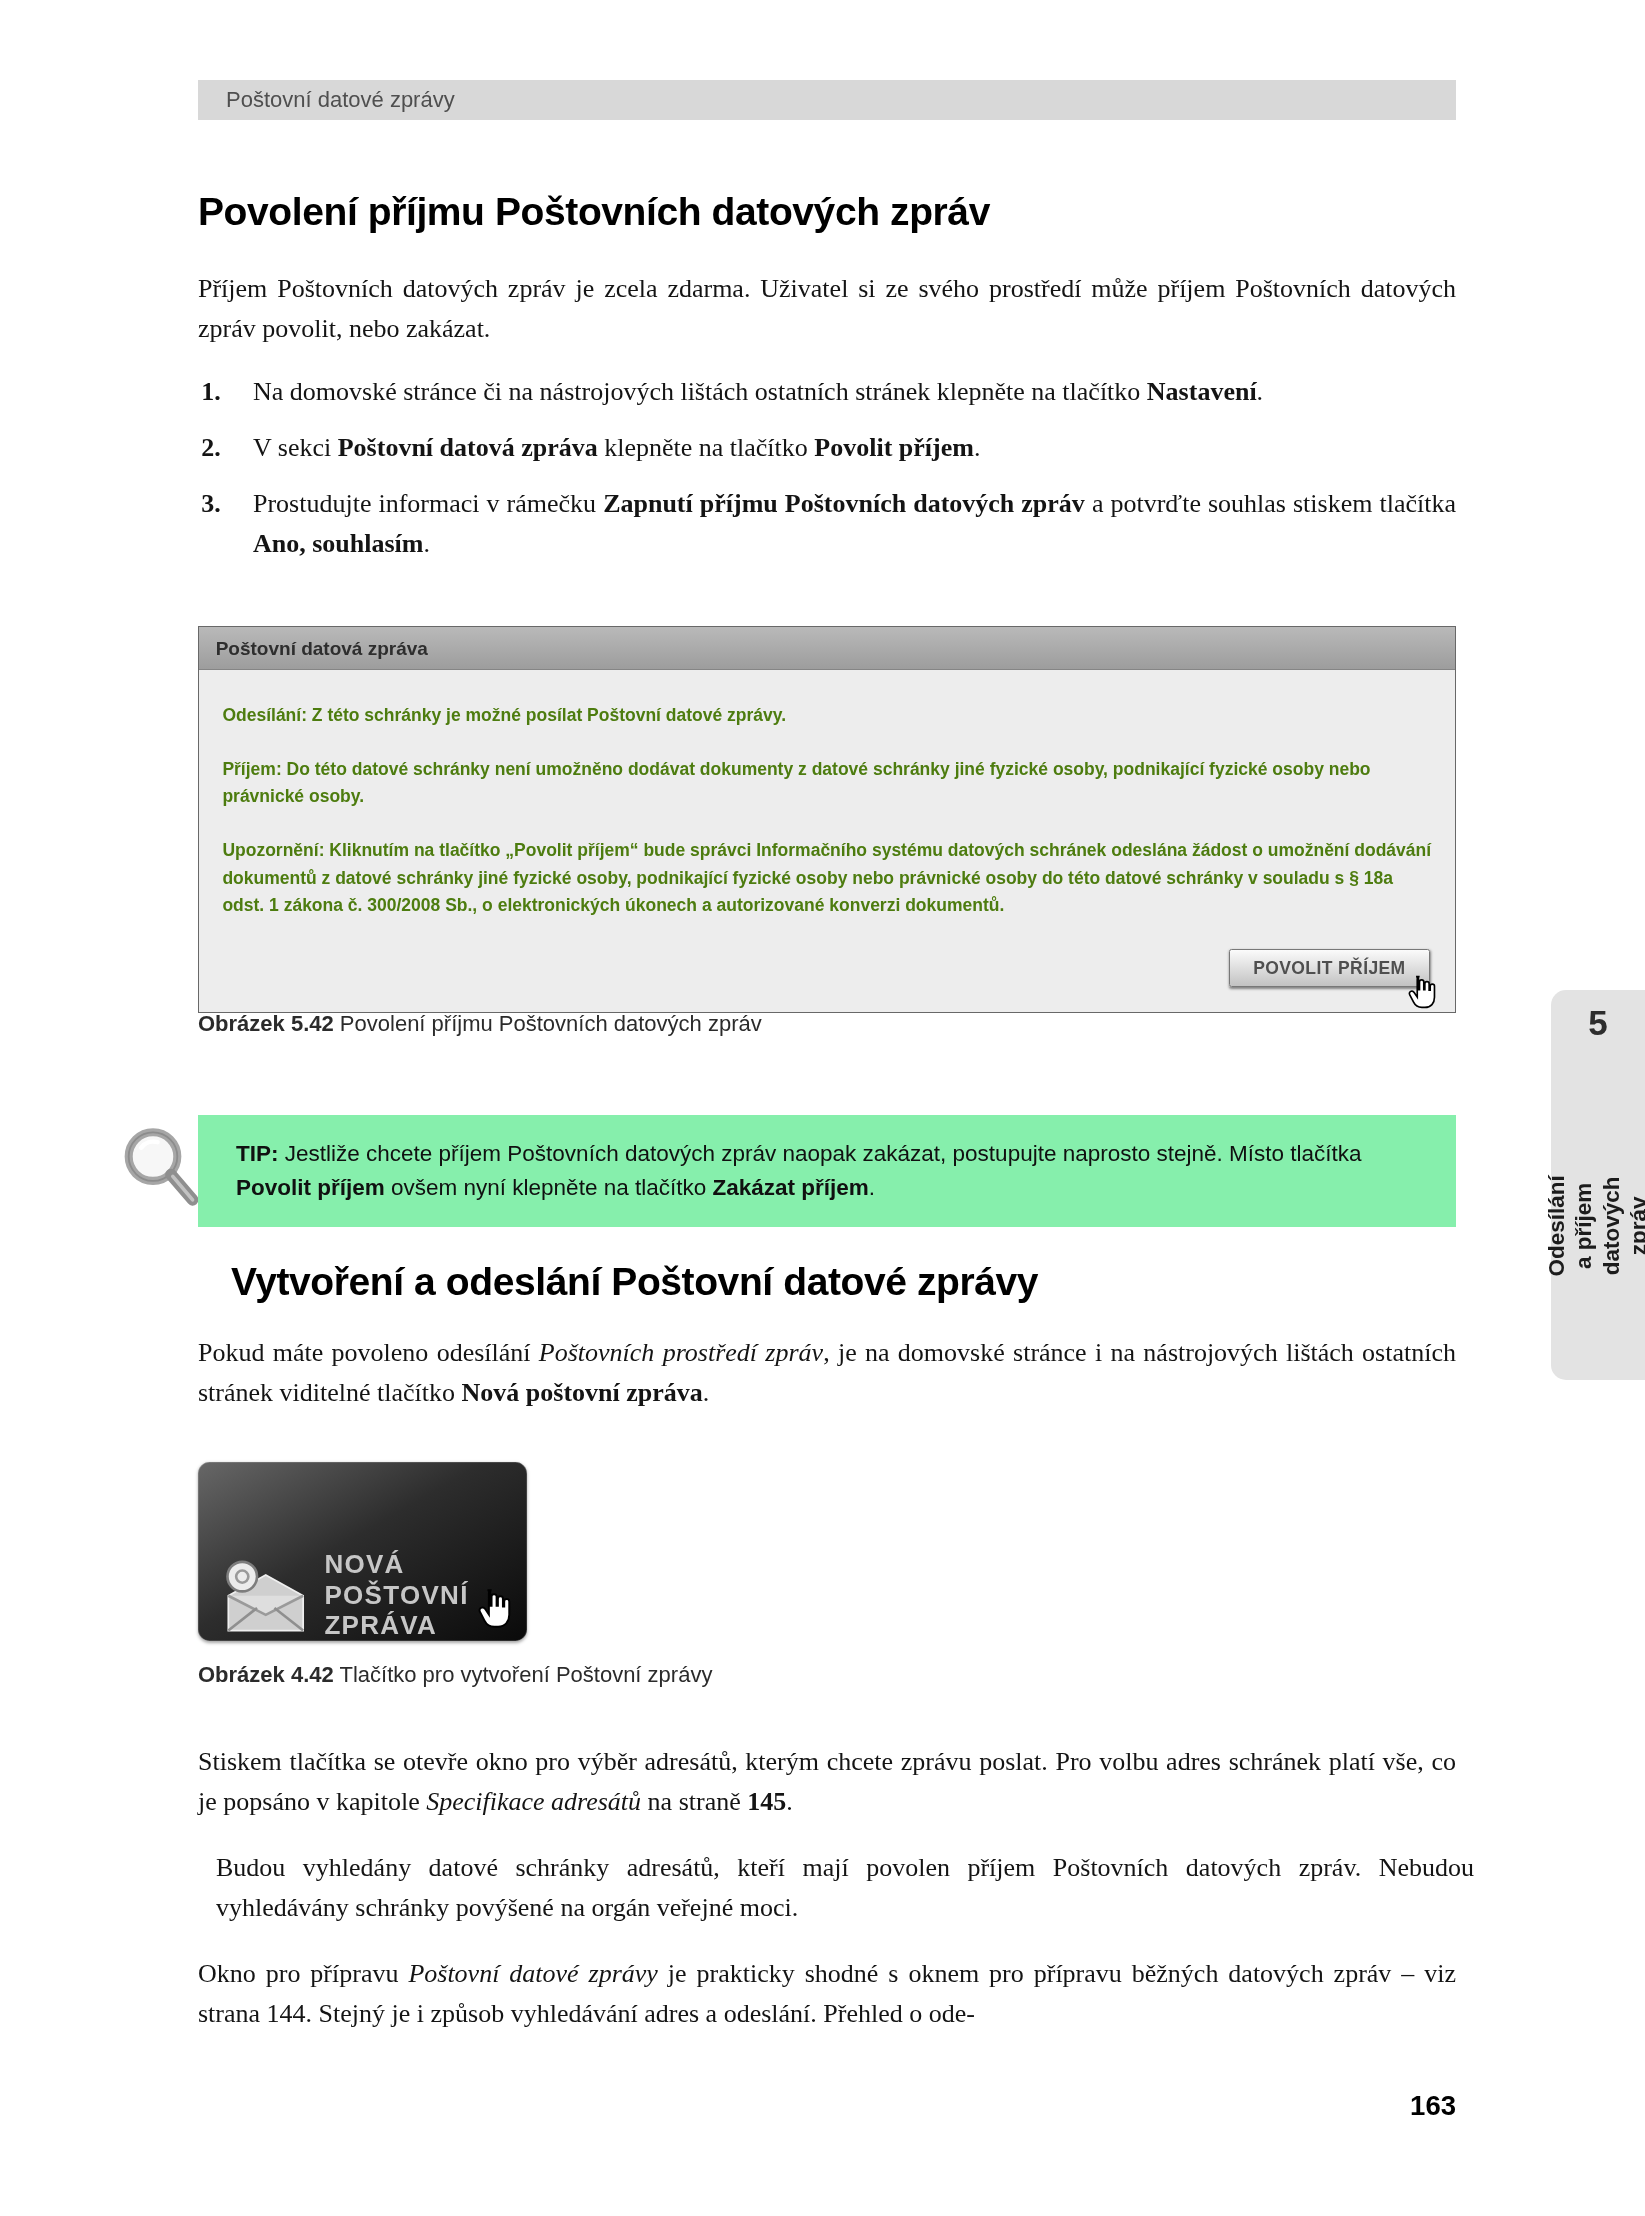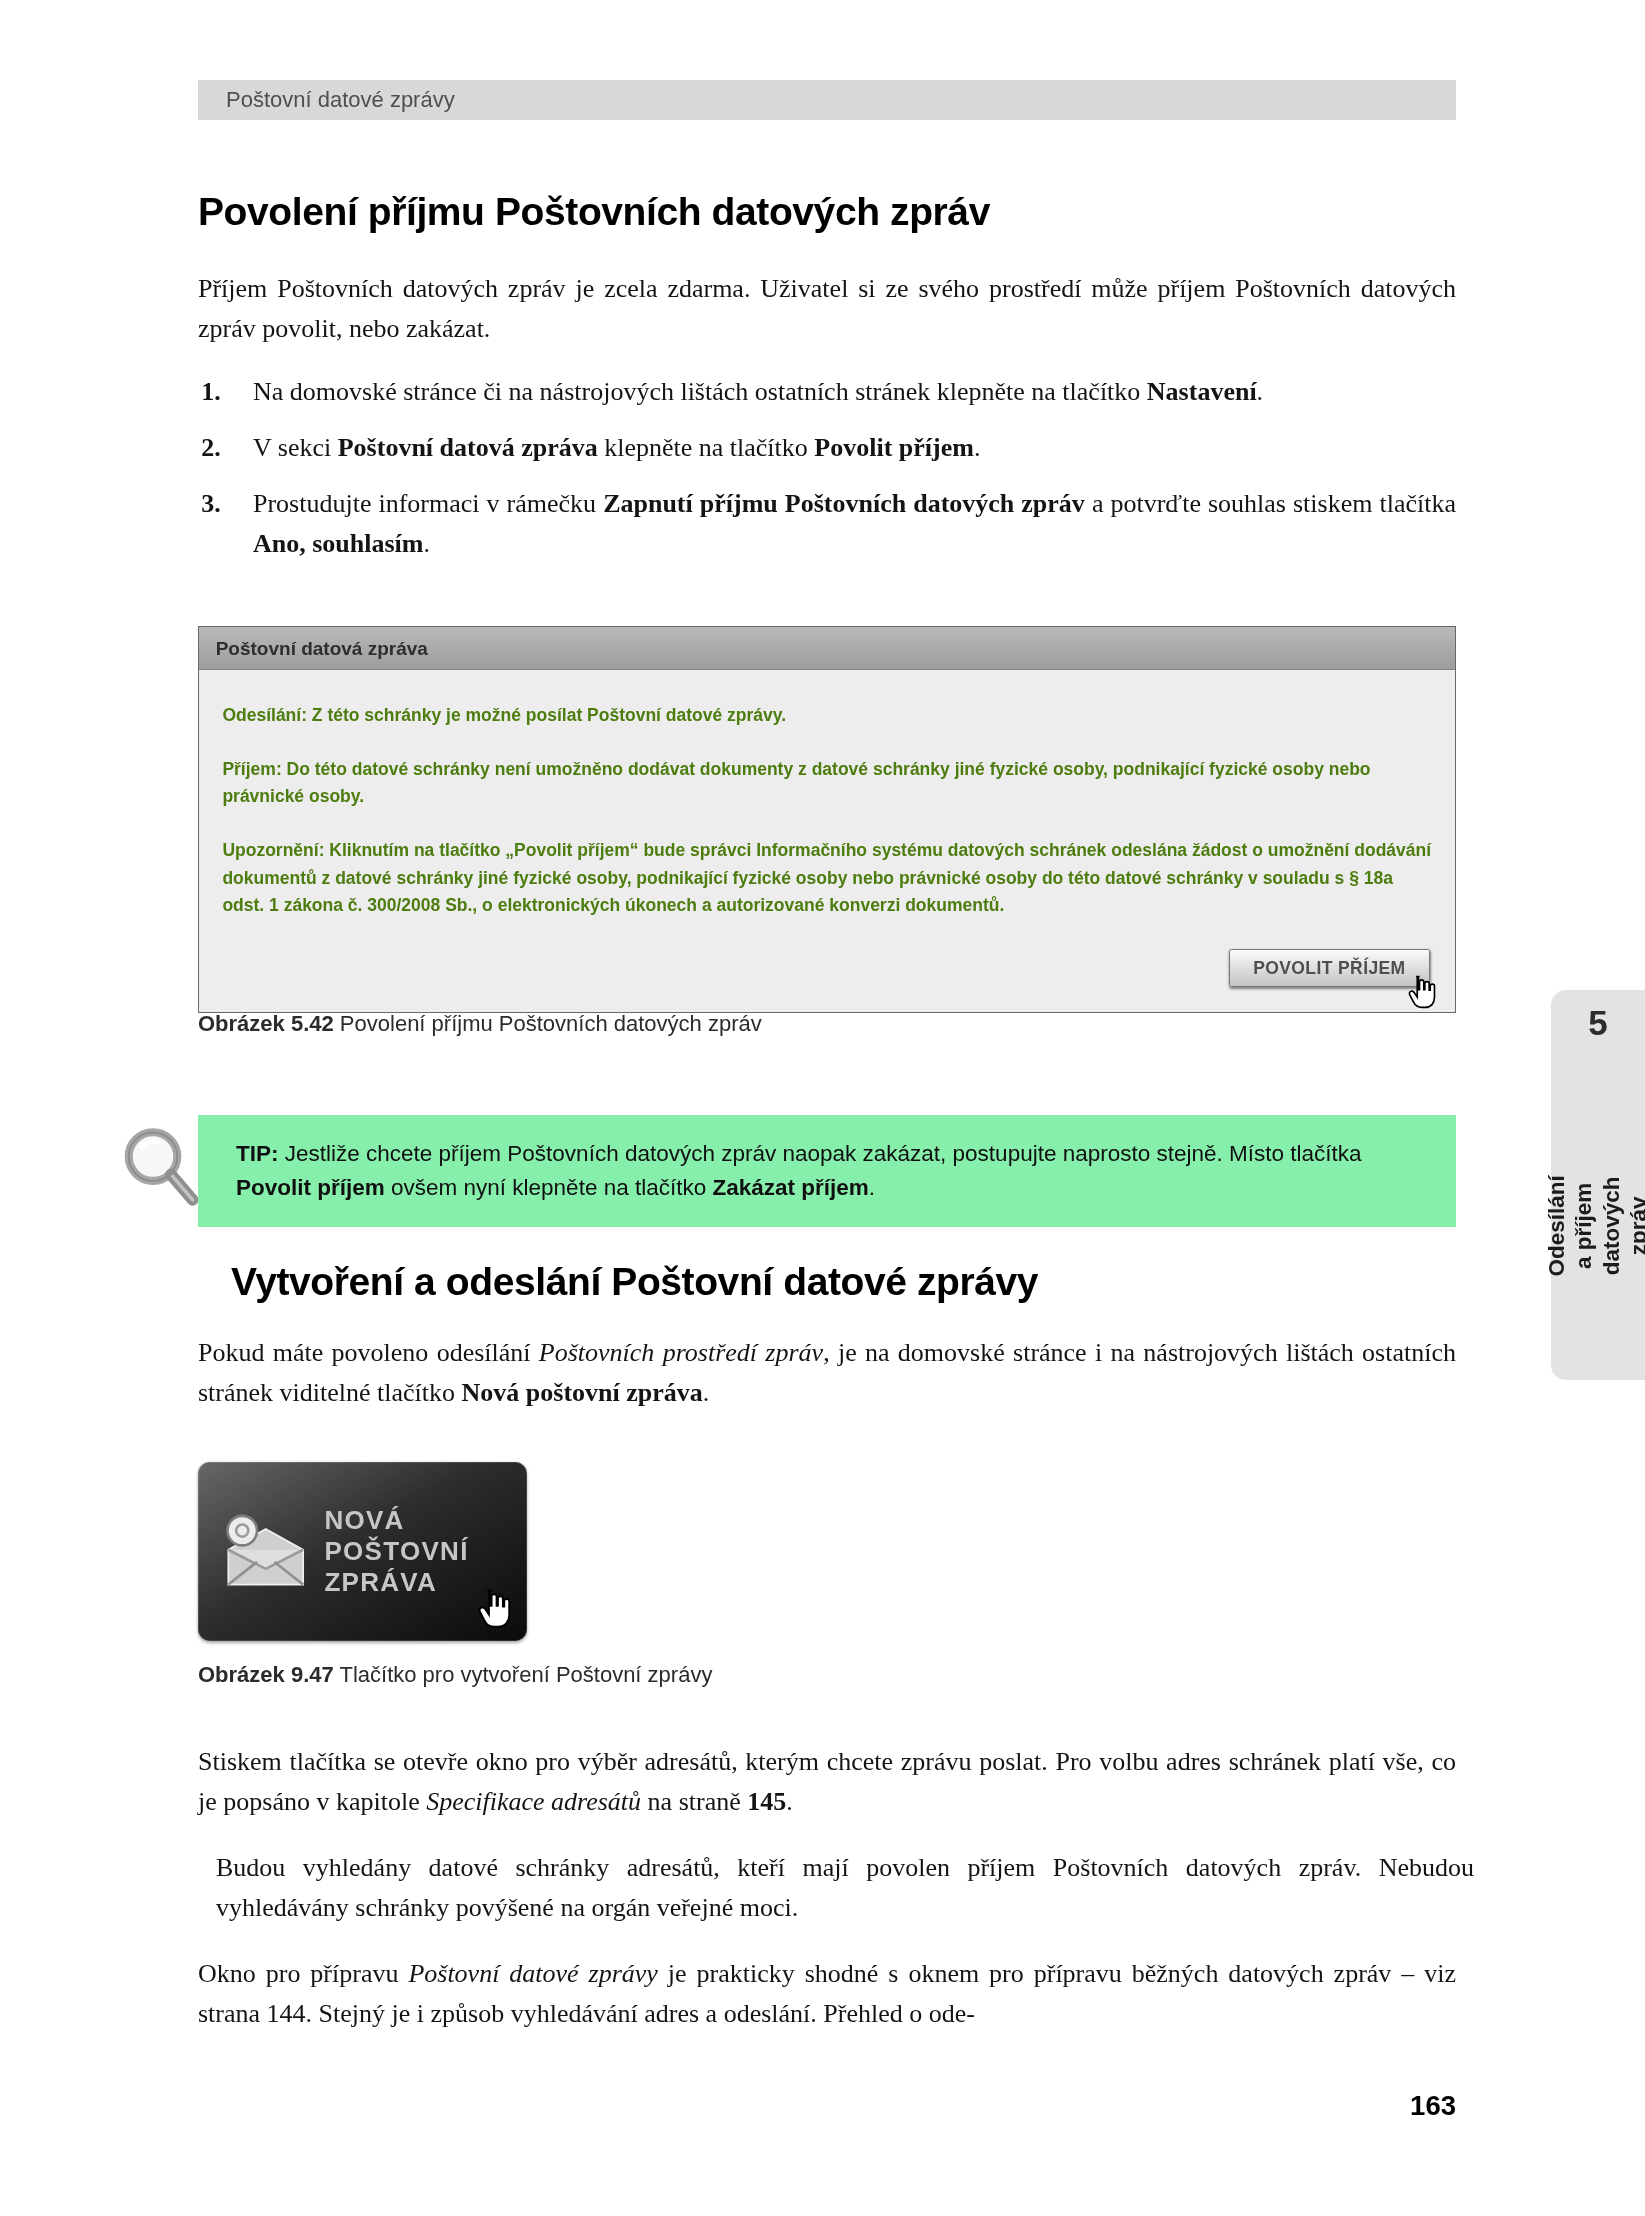--- a/index.html
+++ b/index.html
@@ -52,21 +52,21 @@
   #tipbox { left:198px; top:1115px; width:1258px; background:#86efac;
     padding:22px 25px 22px 38px; font-size:22.5px; line-height:1.5; color:#101010; }
   #tipicon { left:117px; top:1122px; width:90px; height:98px; }
 
   #paraH2 { left:198px; top:1333px; width:1258px; }
 
   
   #newmsg { left:198px; top:1462px; width:329px; height:179px; border-radius:11.7px;
     background:linear-gradient(150deg,#676767 0%, #2d2d2d 45%, #0a0a0a 100%);
     box-shadow:inset 0 0 0 0.8px rgba(255,255,255,0.18), 0 1.7px 3.3px rgba(0,0,0,0.35);
-    display:flex; align-items:center; padding-left:16.7px; }
+    display:flex; align-items:flex-end; padding-left:16.7px; }
   .newmsg-label { font-weight:bold; font-size:26px; line-height:1.18; color:#c6c6c6;
     letter-spacing:1.3px; margin-left:11.7px; }
   .cursor-new { position:absolute; left:274px; top:124px; width:45px; height:45px; }
 
   #paraA { left:198px; top:1742px; width:1258px; }
   #paraB { left:198px; top:1848px; width:1258px;margin-left:18px; }
   #paraC { left:198px; top:1954px; width:1258px; }
 
   
   #folio { left:198px; top:2090px; width:1258px; text-align:right;
@@ -150,21 +150,21 @@
   <div class="newmsg-label">
     <div>NOVÁ</div>
     <div>POŠTOVNÍ</div>
     <div>ZPRÁVA</div>
   </div>
   <svg class="cursor-new" viewBox="0 0 32 32" aria-hidden="true">
     <path d="M11 3c1.1 0 2 .9 2 2v9h.9V7.5c0-1 .8-1.7 1.8-1.7s1.8.8 1.8 1.7V14h.9V9c0-1 .8-1.7 1.8-1.7S22 8 22 9v5.5h.9V11c0-1 .8-1.7 1.8-1.7s1.8.8 1.8 1.7v9.5c0 5-3 8.5-8 8.5h-2.6c-3.2 0-5.6-1.6-7-4.4l-3.3-6.4c-.6-1.2 0-2.4 1.2-2.8 1-.3 2 .1 2.6 1l2.6 3.9V5c0-1.1.9-2 2-2z" fill="#ffffff" stroke="#000000" stroke-width="1.4"></path>
   </svg>
 </div>
 
-<p id="cap2" class="abs caption"><span style="font-weight: bold;">Obrázek 9.47</span><span> Tlačítko pro vytvoření Poštovní zprávy</span></p>
+<p id="cap2" class="abs caption"><span style="font-weight: bold;">Obrázek 4.42</span><span> Tlačítko pro vytvoření Poštovní zprávy</span></p>
 
 <p id="paraA" class="abs serif"><span>Stiskem tlačítka se otevře okno pro výběr adresátů, kterým chcete zprávu poslat. Pro volbu adres schránek platí vše, co je popsáno v kapitole </span><span style="font-style: italic;">Specifikace adresátů</span><span> na straně </span><span style="font-weight: bold;">145</span><span>.</span></p>
 <p id="paraB" class="abs serif">Budou vyhledány datové schránky adresátů, kteří mají povolen příjem Poštovních datových zpráv. Nebudou vyhledávány schránky povýšené na orgán veřejné moci.</p>
 <p id="paraC" class="abs serif"><span>Okno pro přípravu </span><span style="font-style: italic;">Poštovní datové zprávy</span><span> je prakticky shodné s oknem pro přípravu běžných datových zpráv – viz strana 144. Stejný je i způsob vyhledávání adres a odeslání. Přehled o ode-</span></p>
 
 <div id="folio" class="abs">163</div>
 
 <div id="tab" class="abs">
   <div class="tab-num">5</div>
   <div class="tab-label-wrap">

